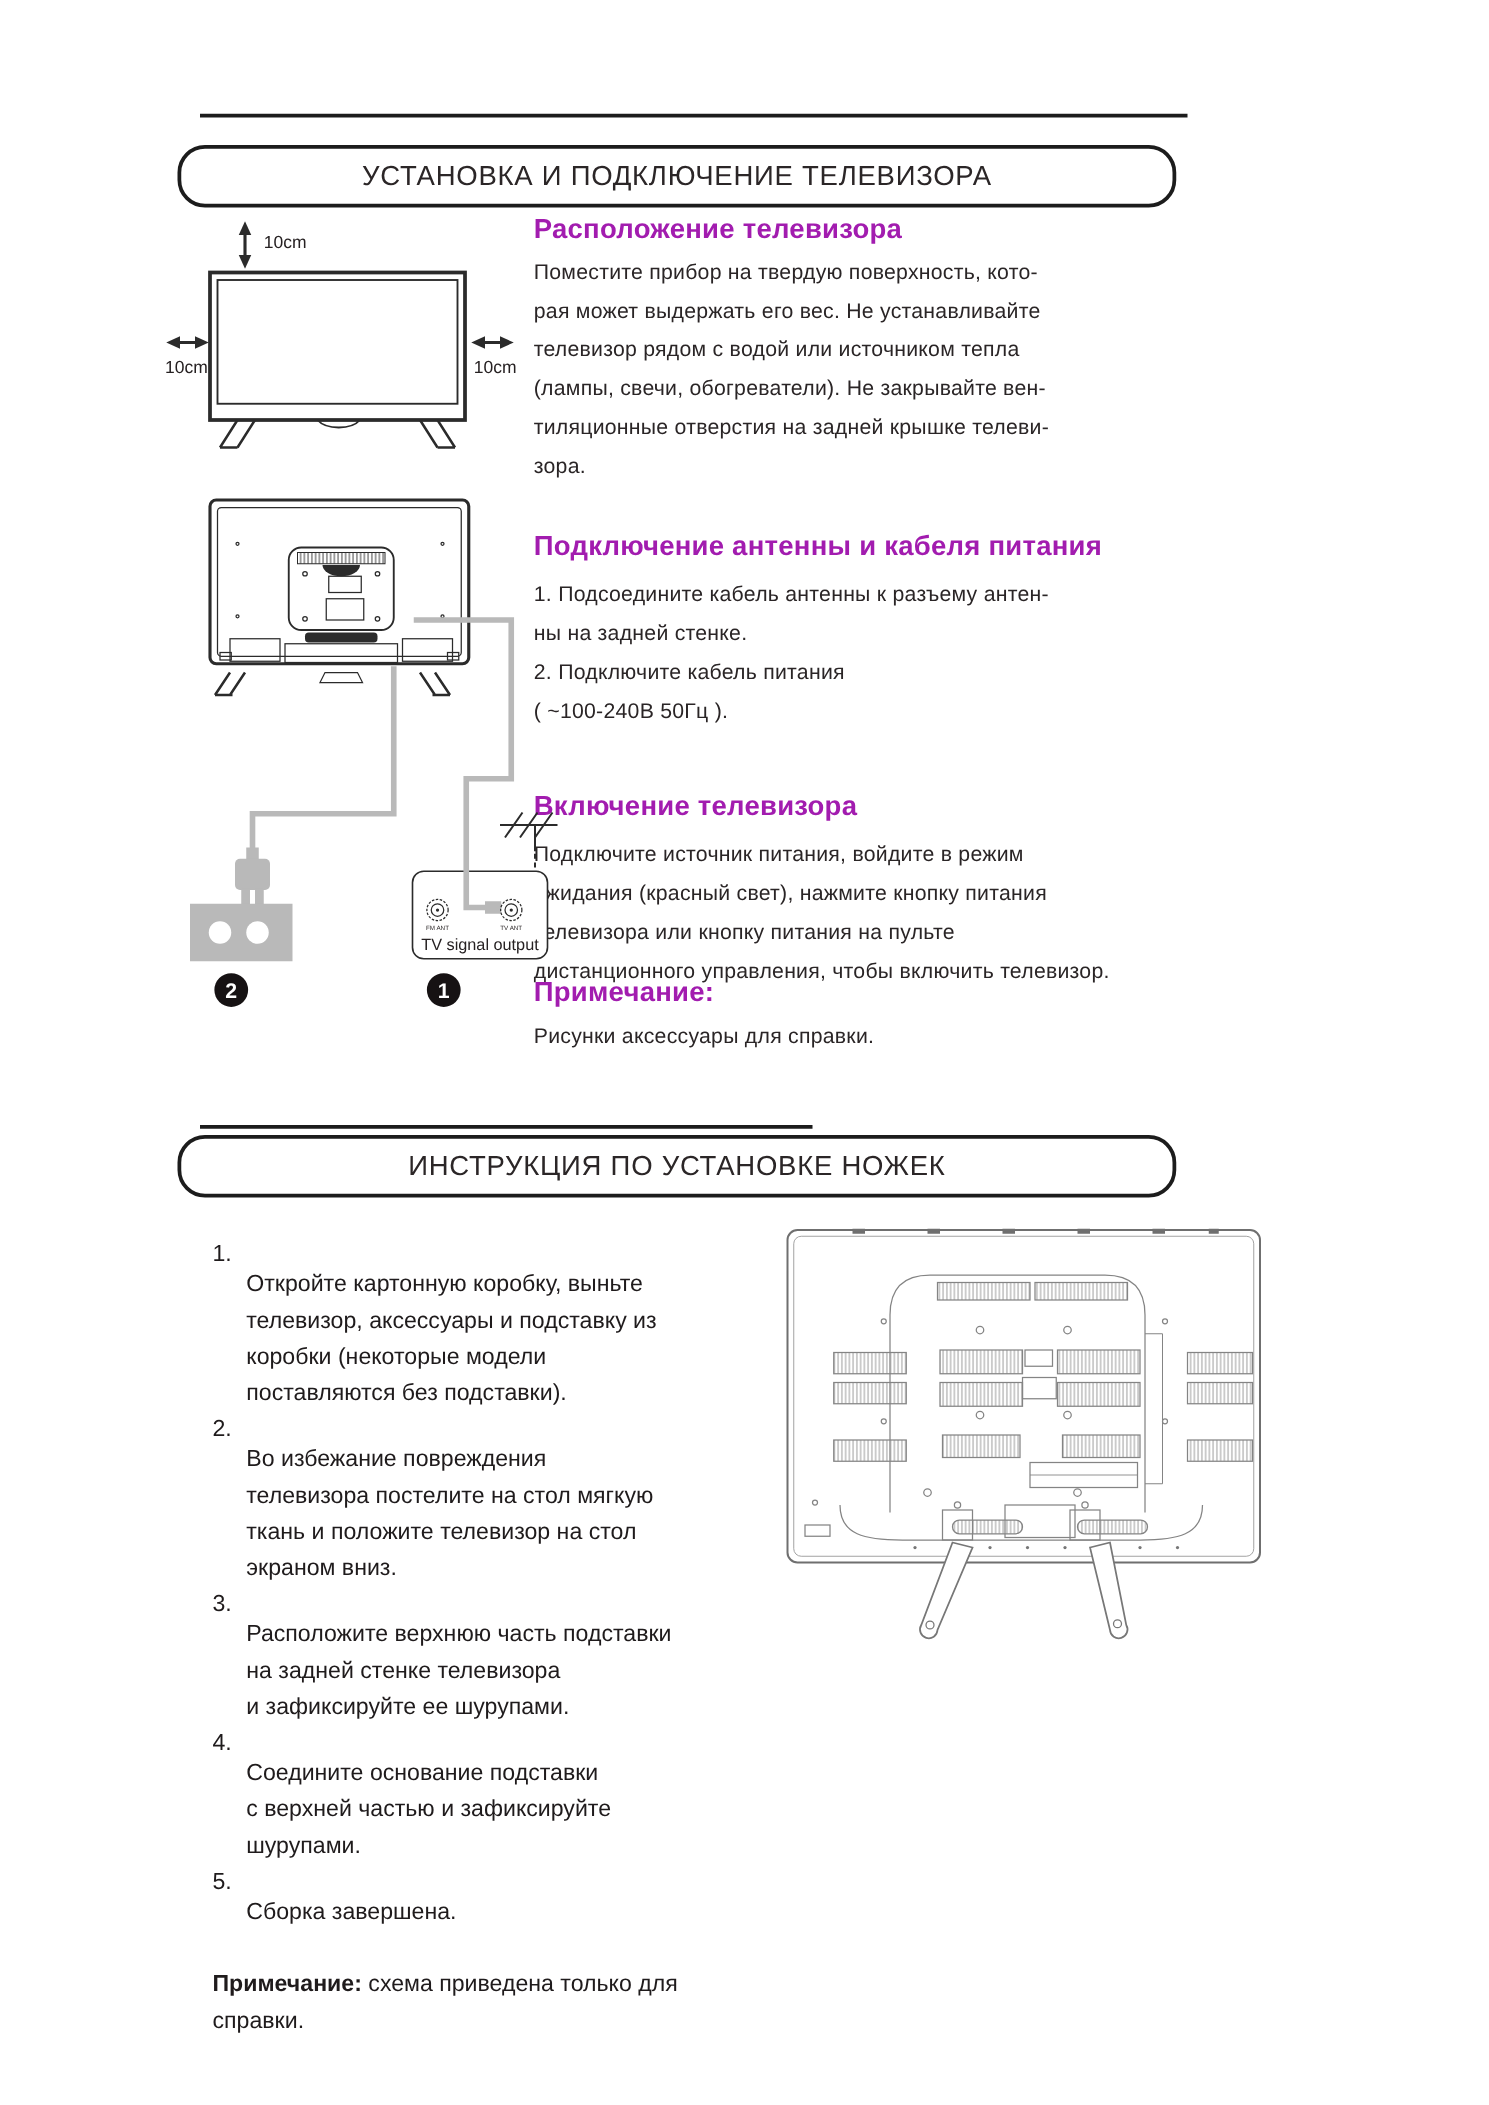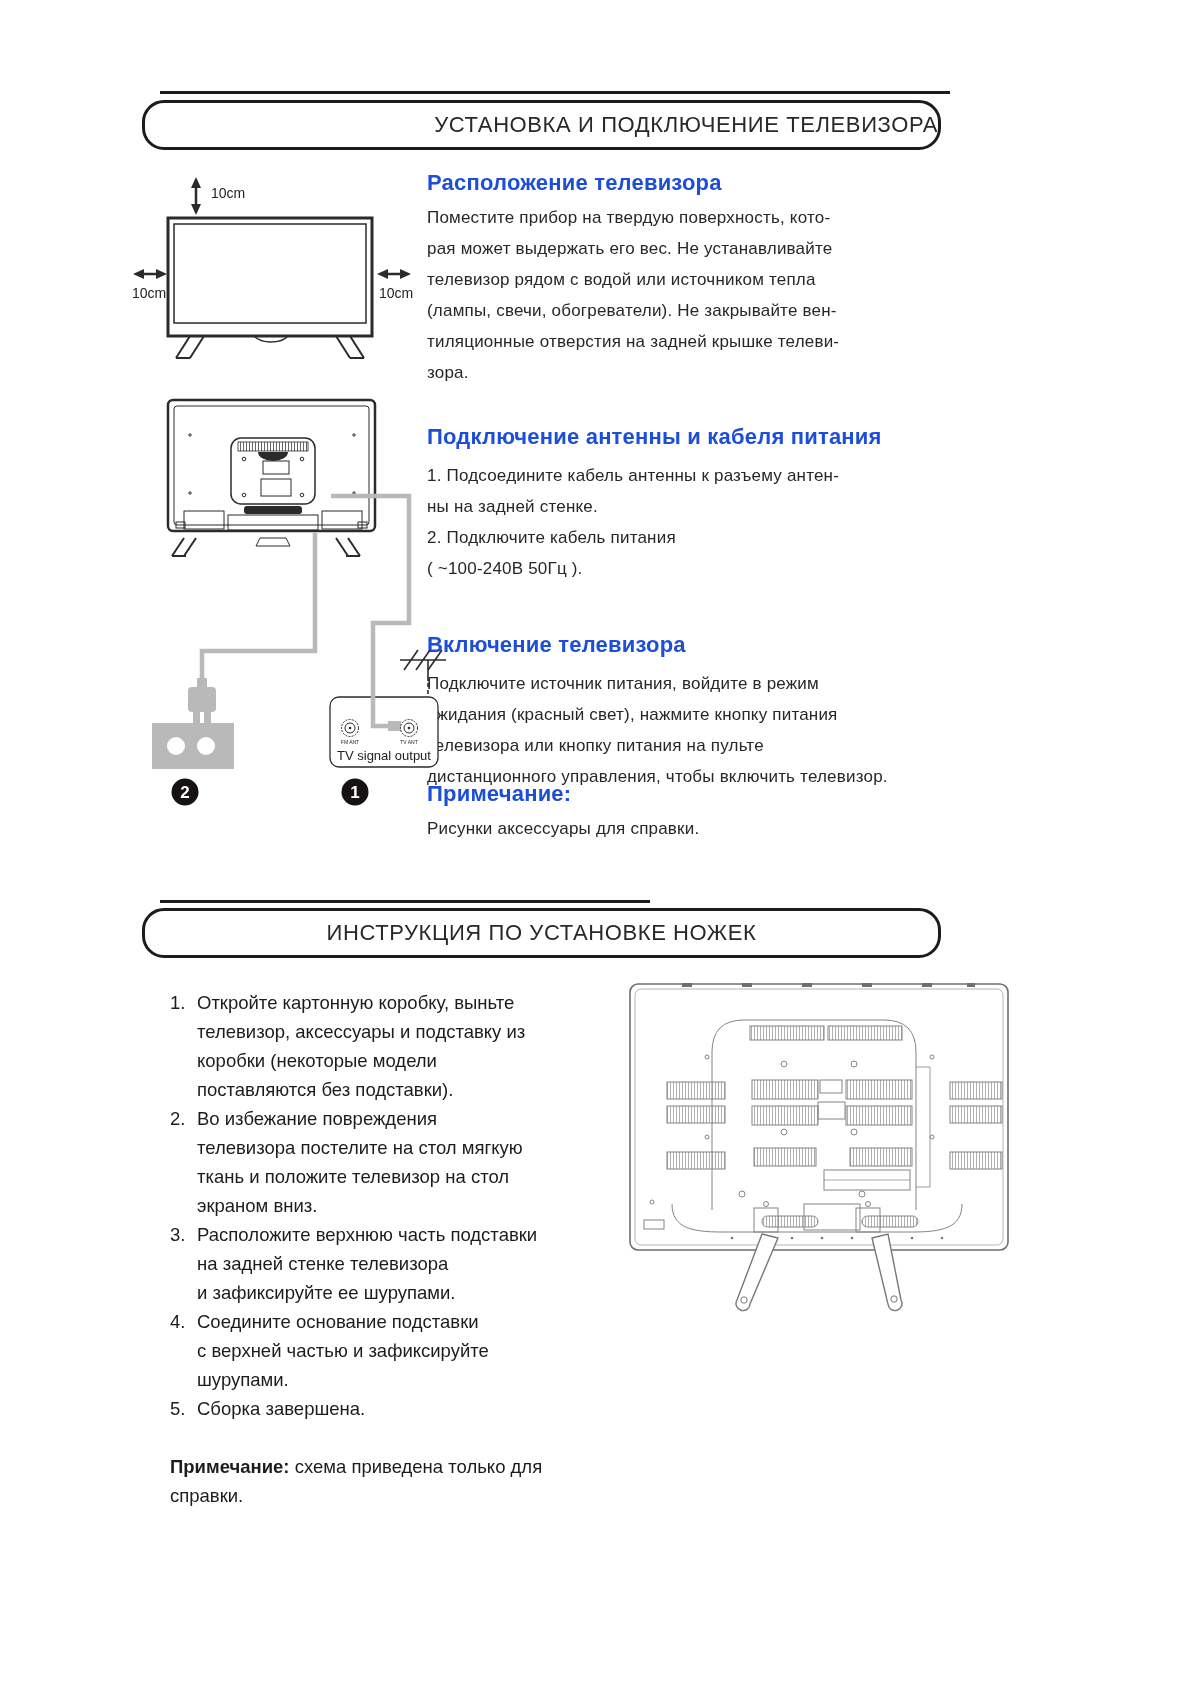--- a/index.html
+++ b/index.html
@@ -7,34 +7,34 @@
     position:relative;width:1191px;height:1684px;background:#fff;
     font-family:"Liberation Sans",sans-serif;color:#262122;overflow:hidden;
   }
   .scanline{position:absolute;background:#1c1c1c;height:3px;}
   .titlebar{
     position:absolute;left:142px;width:793px;height:44px;
     border:3px solid #1c1c1c;border-radius:22px;background:#fff;
     display:flex;align-items:center;justify-content:center;
     font-size:22px;letter-spacing:.6px;color:#2b2627;
   }
-  .t1{top:100px;justify-content:flex-end;}
+  .t1{top:116px;}
   .t2{top:908px;}
-  .h{position:absolute;left:427px;font-weight:bold;font-size:22px;letter-spacing:.2px;color:#1d4ed8;}
+  .h{position:absolute;left:427px;font-weight:bold;font-size:22px;letter-spacing:.2px;color:#a21caf;}
   .p{
     position:absolute;left:427px;width:600px;font-size:17px;line-height:31px;
     white-space:pre-line;letter-spacing:.2px;color:#2a2526;
   }
   .steps{
     position:absolute;left:170px;top:988px;width:455px;
     font-size:18.5px;line-height:29px;color:#1f1b1c;
   }
   .step{display:flex;}
   .step .num{flex:none;width:27px;}
-  .step .txt{white-space:pre-line;}
+  .step .txt{white-space:pre-line;margin-top:24px;}
   .notep{white-space:pre-line;}
   .note-label{font-weight:bold;}
   svg{position:absolute;}
   svg text{font-family:"Liberation Sans",sans-serif;}
 </style>
 </head>
 <body>
 
 <div class="page">
 

